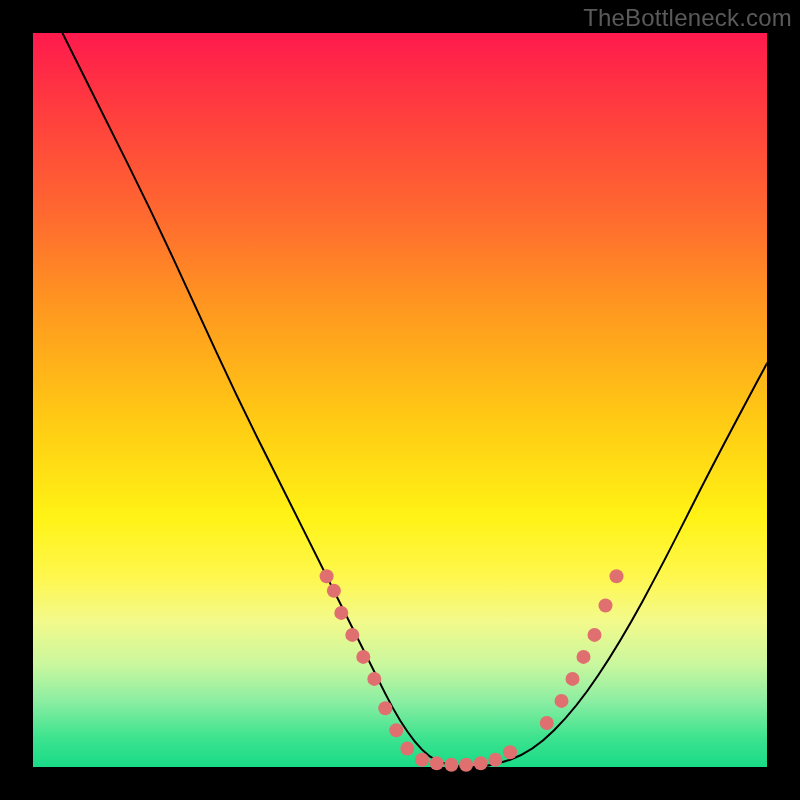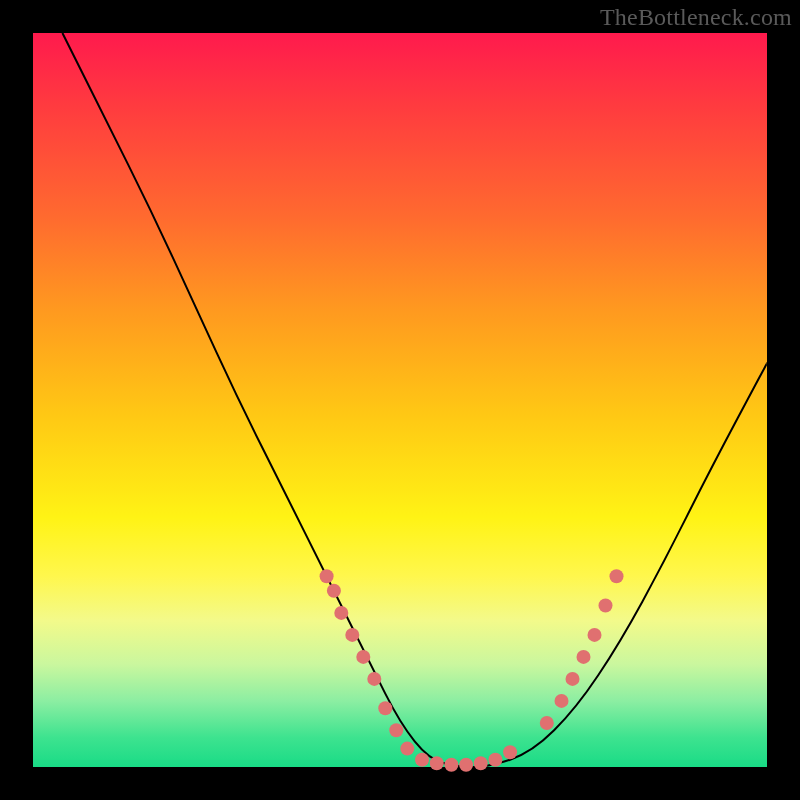--- a/index.html
+++ b/index.html
@@ -19,21 +19,20 @@
   }
   .watermark {
     position: absolute;
     top: 4px;
     right: 8px;
     color: #5a5a5a;
     font-size: 24px;
     font-weight: 500;
     letter-spacing: 0.2px;
     z-index: 5;
-    font-family: Liberation Serif, serif;
   }
   .plot-area {
     position: absolute;
     left: 33px;
     top: 33px;
     width: 734px;
     height: 734px;
     background: linear-gradient(
       to bottom,
       #ff1a4d 0%,

